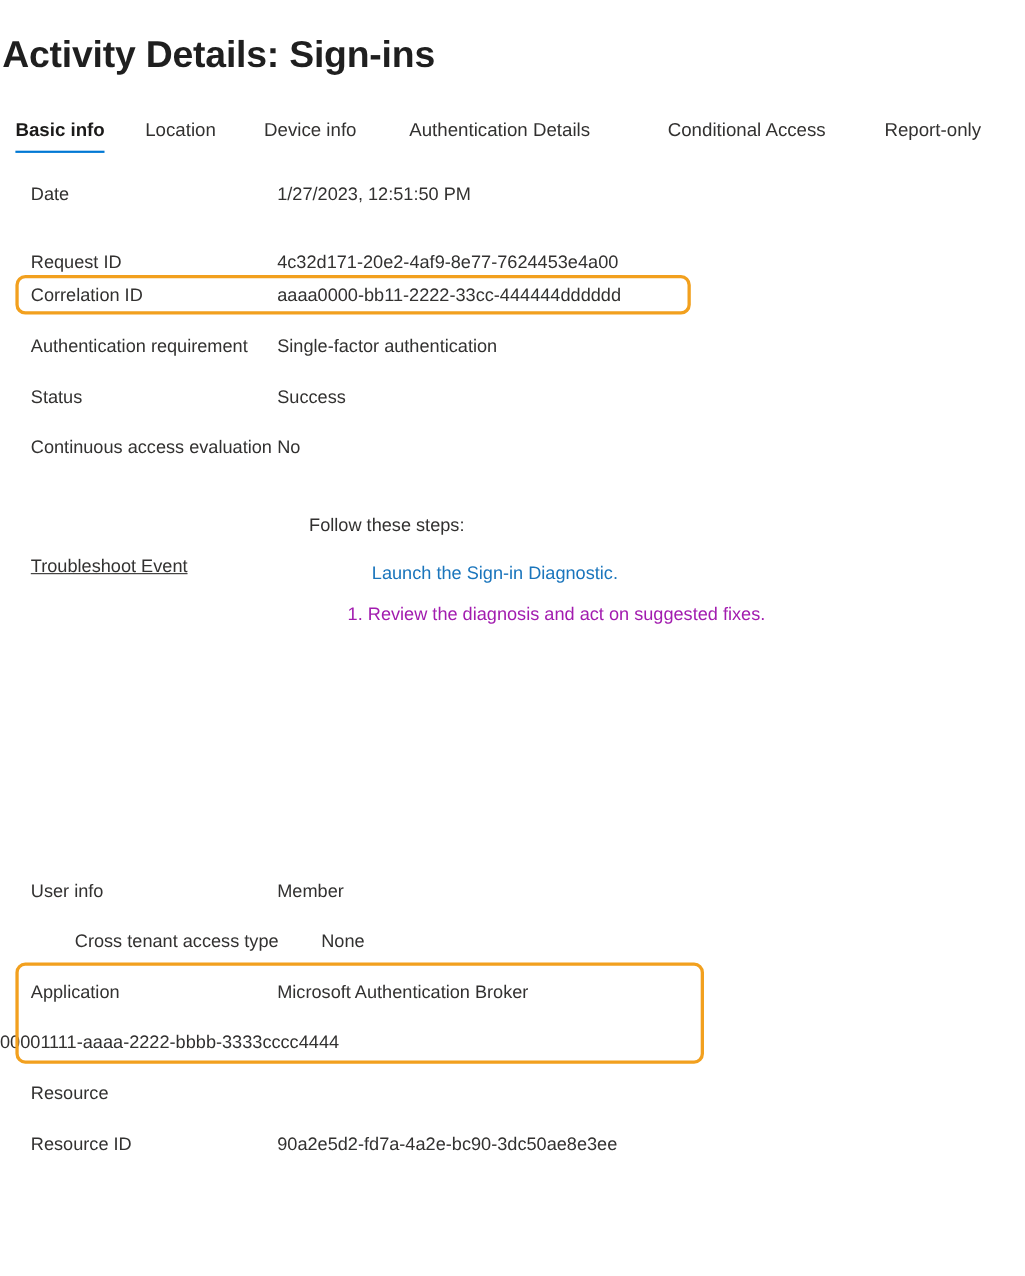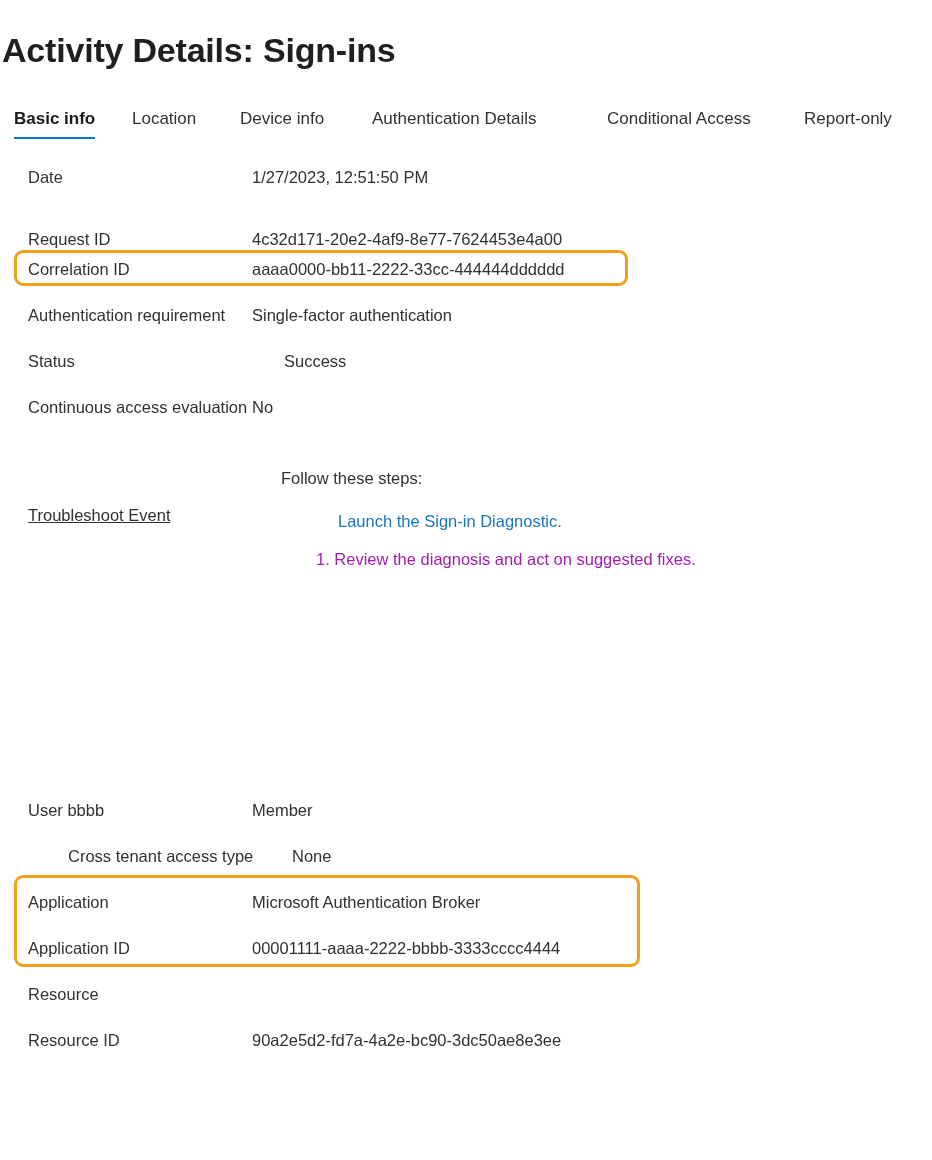--- a/index.html
+++ b/index.html
@@ -156,50 +156,49 @@
       <div class="detail-value">4c32d171-20e2-4af9-8e77-7624453e4a00</div>
     </div>
     <div class="detail-row" style="top: 258px;">
       <div class="detail-label">Correlation ID</div>
       <div class="detail-value">aaaa0000-bb11-2222-33cc-444444dddddd</div>
     </div>
     <div class="detail-row" style="top: 304px;">
       <div class="detail-label">Authentication requirement</div>
       <div class="detail-value">Single-factor authentication</div>
     </div>
-    <div class="detail-row" style="top: 350px; gap: 32px;">
+    <div class="detail-row" style="top: 350px;">
       <div class="detail-label">Status</div>
       <div class="detail-value">Success</div>
     </div>
     <div class="detail-row" style="top: 396px;">
       <div class="detail-label">Continuous access evaluation</div>
       <div class="detail-value">No</div>
     </div>
   </div>
 
 <div class="troubleshoot-label">Troubleshoot Event</div>
 <div class="troubleshoot-intro">Follow these steps:</div>
 <a class="troubleshoot-link" href="#">Launch the Sign-in Diagnostic.</a>
 <div class="troubleshoot-step">1. Review the diagnosis and act on suggested fixes.</div>
 
 <div id="detail-rows-bottom">
     <div class="detail-row" style="top: 799px;">
-      <div class="detail-label">User bbbb</div>
+      <div class="detail-label">User info</div>
       <div class="detail-value">Member</div>
     </div>
     <div class="detail-row" style="top: 845px; padding-left: 40px;">
       <div class="detail-label">Cross tenant access type</div>
       <div class="detail-value">None</div>
     </div>
     <div class="detail-row" style="top: 891px;">
       <div class="detail-label">Application</div>
       <div class="detail-value">Microsoft Authentication Broker</div>
     </div>
     <div class="detail-row" style="top: 937px;">
-      <div class="detail-label">Application ID</div>
       <div class="detail-value">00001111-aaaa-2222-bbbb-3333cccc4444</div>
     </div>
     <div class="detail-row" style="top: 983px;">
       <div class="detail-label">Resource</div>
       <div class="detail-value"></div>
     </div>
     <div class="detail-row" style="top: 1029px;">
       <div class="detail-label">Resource ID</div>
       <div class="detail-value">90a2e5d2-fd7a-4a2e-bc90-3dc50ae8e3ee</div>
     </div>

